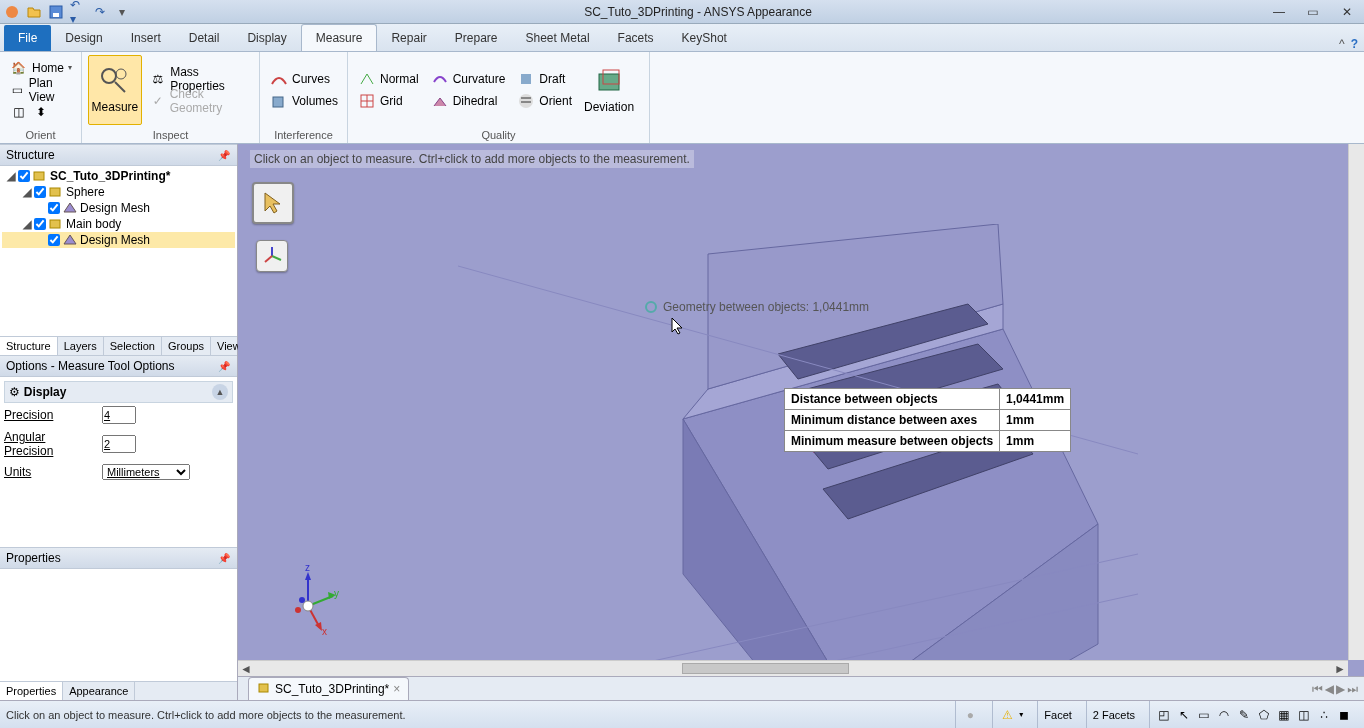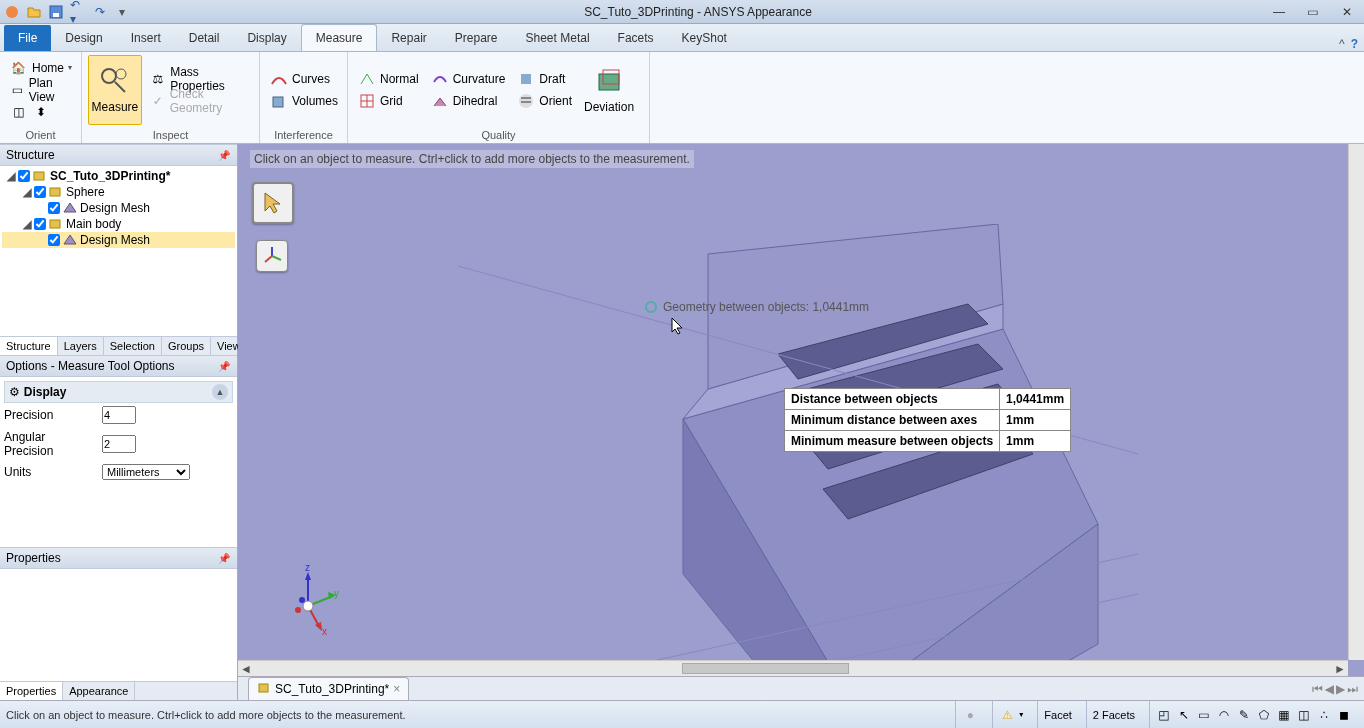--- a/index.html
+++ b/index.html
@@ -41,21 +41,21 @@
 .tree-row { display: flex; align-items: center; gap: 2px; padding: 1px 0; white-space: nowrap; }
 .tree-row.selected { background: #fde9a8; }
 .tree-toggle { width: 10px; text-align: center; color: #555; }
 .tree-cb { width: 12px; height: 12px; }
 .tree-icon { width: 16px; height: 14px; display: inline-flex; align-items: center; justify-content: center; }
 .struct-tabs { display: flex; background: #e5ebf3; border-top: 1px solid #c0cad8; }
 .struct-tab { padding: 3px 6px; font-size: 11px; border-right: 1px solid #c0cad8; cursor: pointer; }
 .struct-tab.active { background: #fff; }
 
 .options-body { background: #fff; padding: 4px; flex: 0 0 170px; }
-.opt-row { display: flex; align-items: center; padding: 3px 0; gap: 6px; }
+.opt-row { display: flex; align-items: center; padding: 3px 0; gap: 6px; text-decoration: underline; }
 .opt-row label { width: 92px; }
 .opt-row input[type=number] { width: 34px; height: 18px; font-size: 11px; }
 .opt-row select { width: 88px; height: 16px; font-size: 11px; }
 .display-hdr { background: #e5ebf3; display: flex; align-items: center; padding: 2px 4px; gap: 4px; border: 1px solid #c8d4e0; }
 .display-hdr .collapse-btn { margin-left: auto; width: 16px; height: 16px; background: #c8d4e5; border-radius: 50%; display: flex; align-items: center; justify-content: center; font-size: 9px; color: #555; }
 
 .properties-body { flex: 1; background: #fff; }
 .props-tabs { display: flex; background: #e5ebf3; border-top: 1px solid #c0cad8; }
 
 

